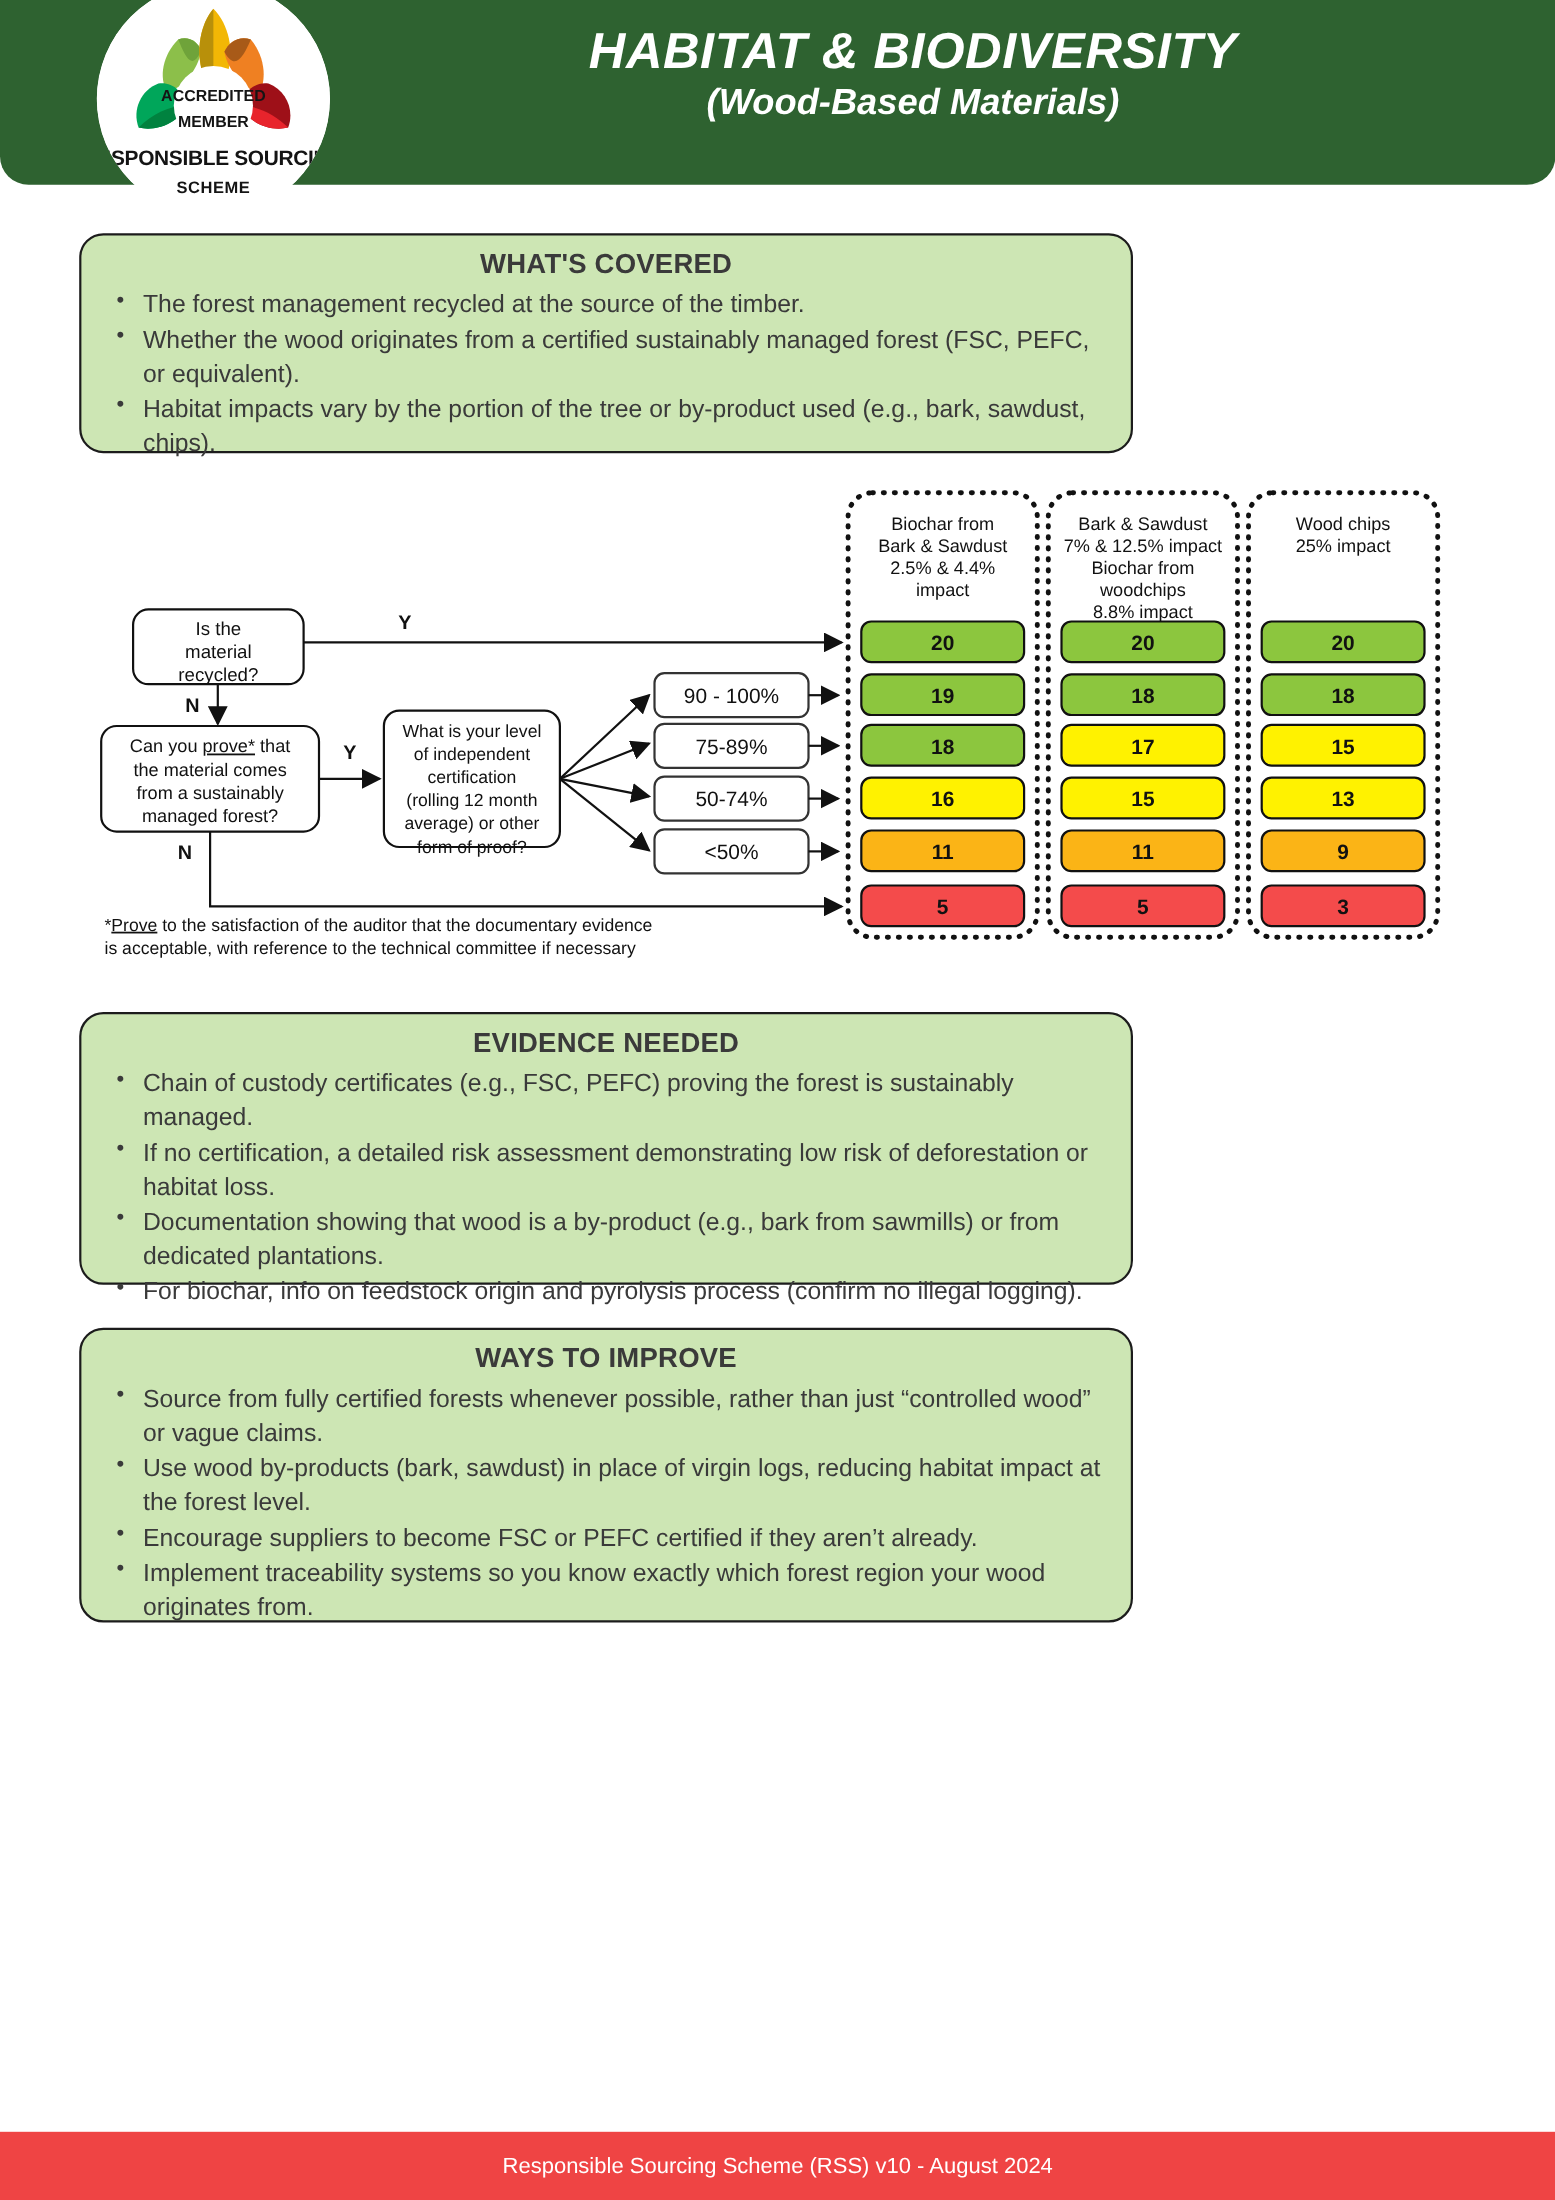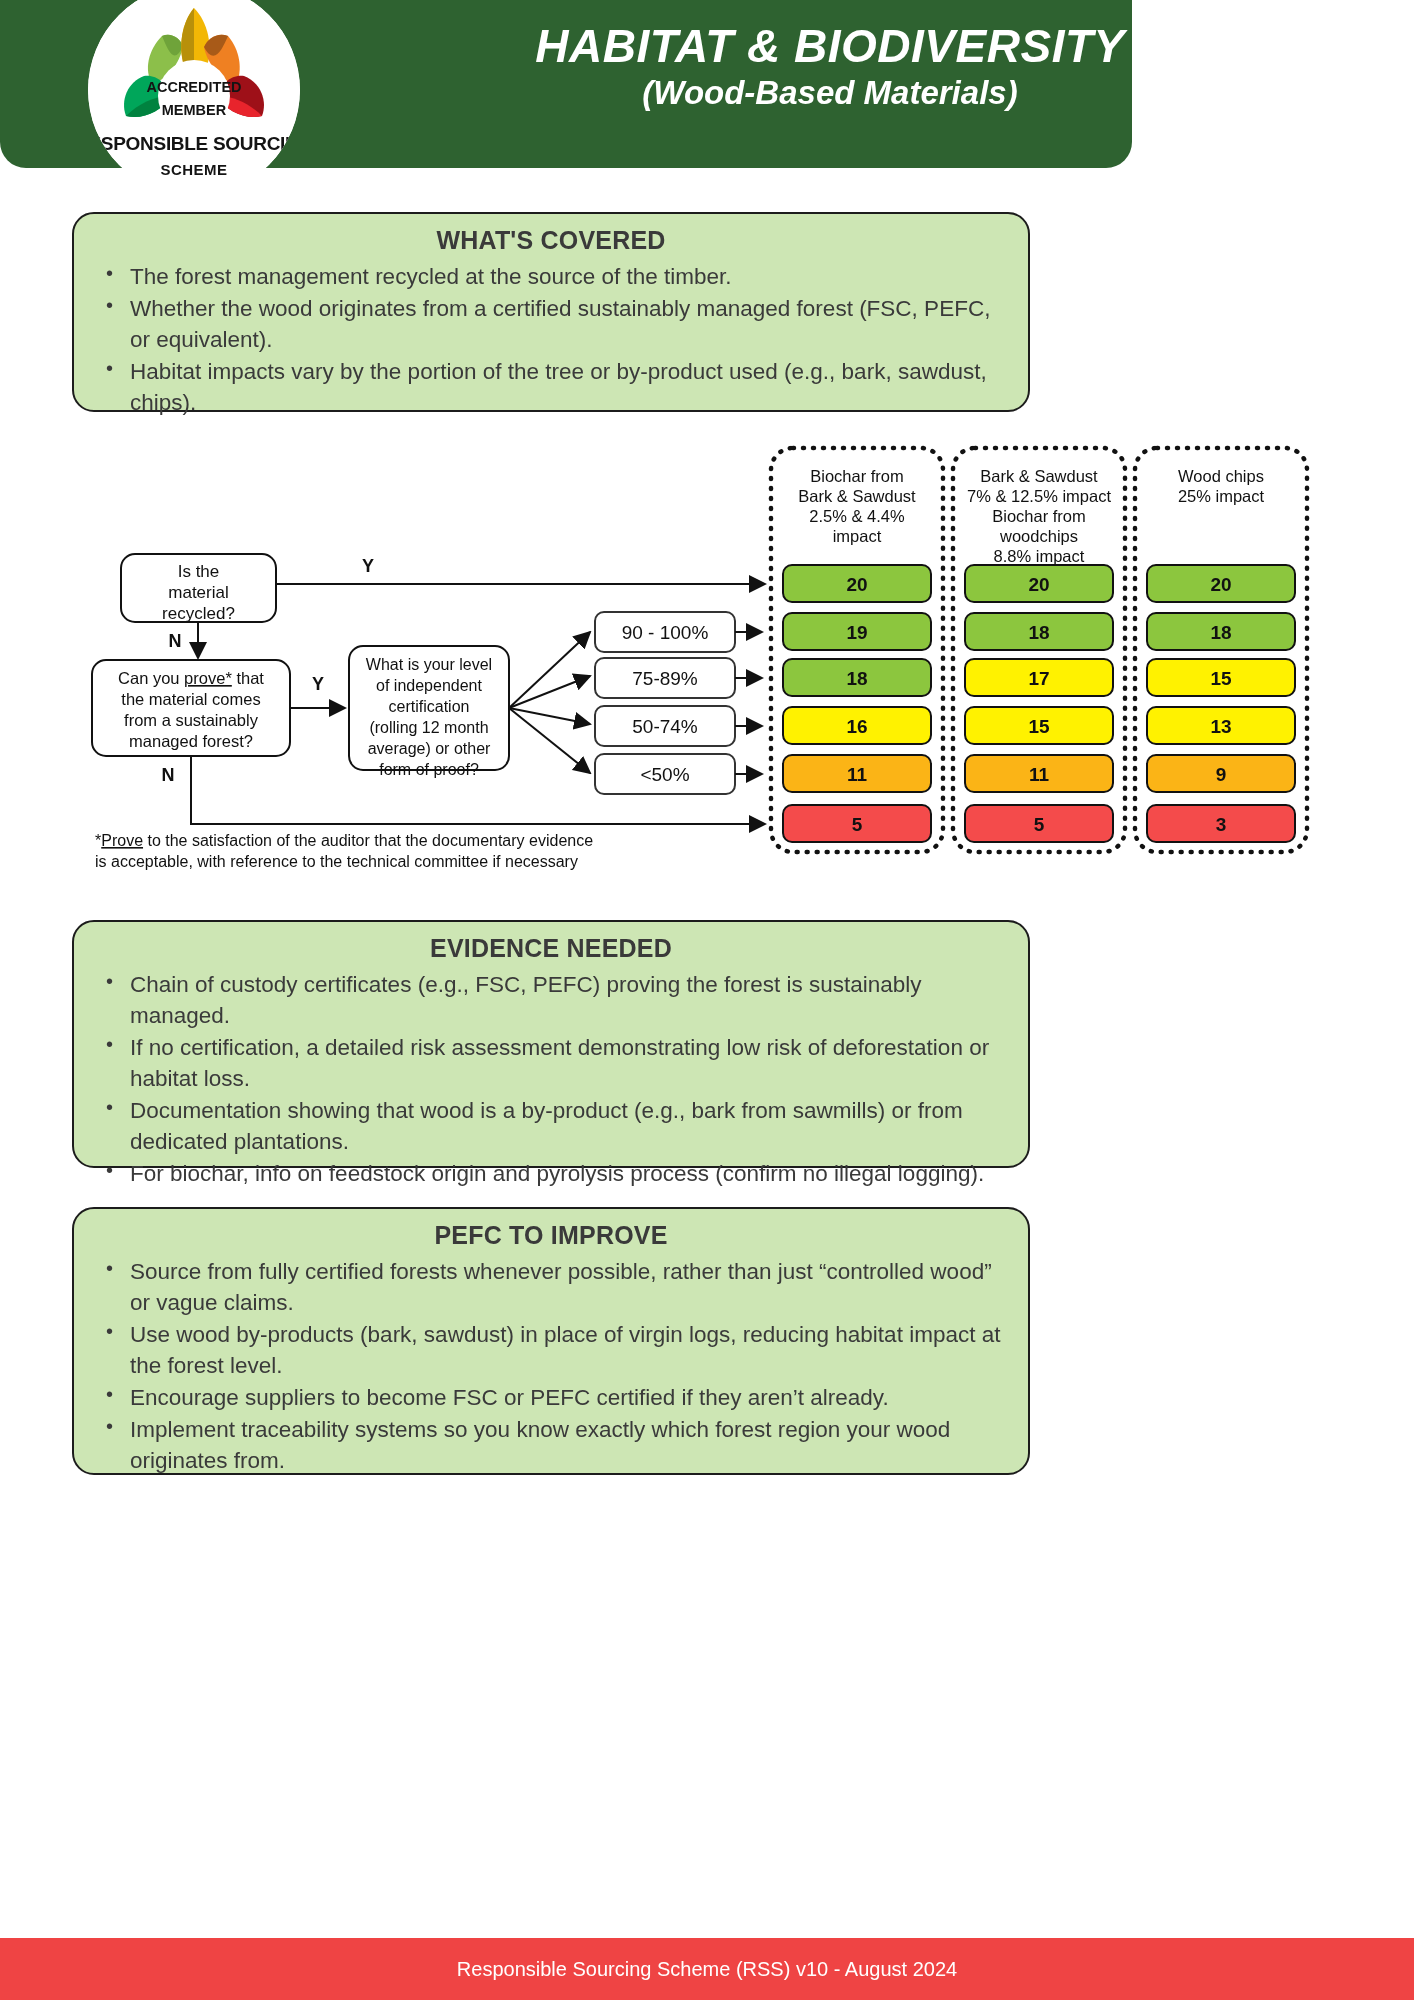--- a/index.html
+++ b/index.html
@@ -12,21 +12,21 @@
     height: 2000px;
     position: relative;
     font-family: "Liberation Sans", sans-serif;
     overflow: hidden;
   }
 
   
   .header {
     position: absolute;
     left: 0; top: 0;
-    width: 1132px;
+    width: 1414px;
     height: 168px;
     background: #2e6230;
     border-bottom-left-radius: 26px;
     border-bottom-right-radius: 26px;
   }
   .header-title-wrap {
     position: absolute;
     left: 330px; top: 22px;
     width: 1000px;
     text-align: center;
@@ -368,21 +368,21 @@
   <div class="box-title">EVIDENCE NEEDED</div>
   <ul class="bullets">
     <li>Chain of custody certificates (e.g., FSC, PEFC) proving the forest is sustainably managed.</li>
     <li>If no certification, a detailed risk assessment demonstrating low risk of deforestation or habitat loss.</li>
     <li>Documentation showing that wood is a by-product (e.g., bark from sawmills) or from dedicated plantations.</li>
     <li>For biochar, info on feedstock origin and pyrolysis process (confirm no illegal logging).</li>
   </ul>
 </div>
 
 <div class="green-box" id="box-improve">
-  <div class="box-title">PEFC TO IMPROVE</div>
+  <div class="box-title">WAYS TO IMPROVE</div>
   <ul class="bullets">
     <li>Source from fully certified forests whenever possible, rather than just “controlled wood” or vague claims.</li>
     <li>Use wood by-products (bark, sawdust) in place of virgin logs, reducing habitat impact at the forest level.</li>
     <li>Encourage suppliers to become FSC or PEFC certified if they aren’t already.</li>
     <li>Implement traceability systems so you know exactly which forest region your wood originates from.</li>
   </ul>
 </div>
 
 <div class="footer-strip"></div>
 <div class="footer" style="background: #ef4444;">

